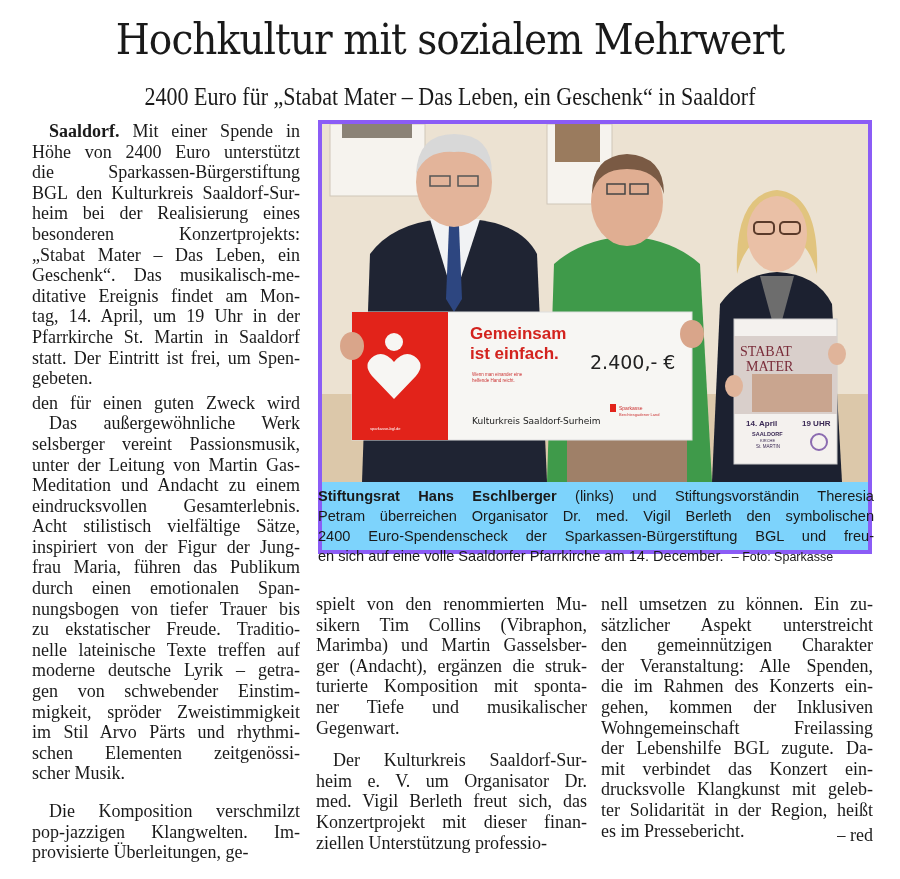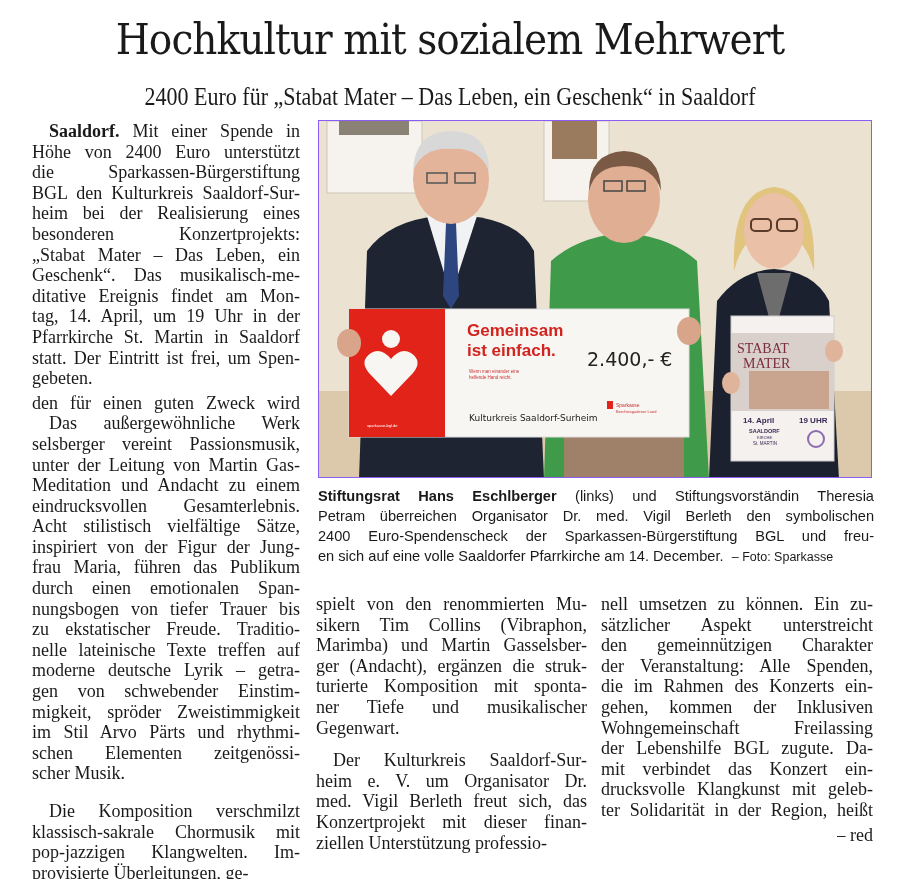--- a/index.html
+++ b/index.html
@@ -19,22 +19,22 @@
     line-height: 20.6px; text-align: justify;
   }
   .col .line { display: block; text-align: justify; text-align-last: justify; white-space: nowrap; height: 20.6px; overflow: hidden; }
   .col .line.last { text-align-last: left; }
   .col .line.ind { padding-left: 17px; }
   .col1 { left: 32px; top: 121px; width: 268px; }
   .col2 { left: 316px; top: 594px; width: 271px; }
   .col3 { left: 601px; top: 594px; width: 272px; }
   .lead { font-weight: bold; }
   .photo {
-    position: absolute; left: 318px; top: 120px; width: 554px; height: 358px;
-    background: #7dd3fc; overflow: hidden; border: 1px solid #8b5cf6; box-sizing: border-box;
+    position: absolute; left: 318px; top: 120px; width: 554px; height: 434px;
+    background: #7dd3fc; overflow: hidden; border: 4px solid #8b5cf6; box-sizing: border-box;
   }
   .caption {
     position: absolute; left: 318px; top: 486px; width: 556px;
     font-family: "Liberation Sans", sans-serif; font-size: 14.6px; line-height: 20px;
   }
   .caption .line { display: block; white-space: nowrap; text-align: justify; text-align-last: justify; height: 20px; }
   .caption .line.last { text-align-last: left; }
   .caption b { font-weight: bold; }
   .credit { font-size: 12.5px; }
   .photo svg { display: block; }
@@ -72,21 +72,20 @@
     <span class="line">nungsbogen von tiefer Trauer bis</span>
     <span class="line">zu ekstatischer Freude. Traditio-</span>
     <span class="line">nelle lateinische Texte treffen auf</span>
     <span class="line">moderne deutsche Lyrik – getra-</span>
     <span class="line">gen von schwebender Einstim-</span>
     <span class="line">migkeit, spröder Zweistimmigkeit</span>
     <span class="line">im Stil Arvo Pärts und rhythmi-</span>
     <span class="line">schen Elementen zeitgenössi-</span>
     <span class="line last" style="margin-bottom: 17px;">scher Musik.</span>
     <span class="line ind">Die Komposition verschmilzt</span>
-    <span class="line">klassisch-sakrale Chormusik mit</span>
     <span class="line">pop-jazzigen Klangwelten. Im-</span>
     <span class="line last">provisierte Überleitungen, ge-</span>
   </div>
 
 <div class="photo">
   <svg width="554" height="358" viewBox="0 0 554 358">
     <rect x="0" y="0" width="554" height="358" fill="#ece2d2"></rect>
     <rect x="0" y="270" width="554" height="88" fill="#c9a97a" opacity="0.45"></rect>
     <rect x="8" y="0" width="95" height="72" fill="#f6f3ee" stroke="#cfc6b8"></rect>
     <rect x="20" y="0" width="70" height="14" fill="#8b8276"></rect>
@@ -179,14 +178,15 @@
     <span class="line">sätzlicher Aspekt unterstreicht</span>
     <span class="line">den gemeinnützigen Charakter</span>
     <span class="line">der Veranstaltung: Alle Spenden,</span>
     <span class="line">die im Rahmen des Konzerts ein-</span>
     <span class="line">gehen, kommen der Inklusiven</span>
     <span class="line">Wohngemeinschaft Freilassing</span>
     <span class="line">der Lebenshilfe BGL zugute. Da-</span>
     <span class="line">mit verbindet das Konzert ein-</span>
     <span class="line">drucksvolle Klangkunst mit geleb-</span>
     <span class="line">ter Solidarität in der Region, heißt</span>
+    <span class="line last" style="display: block; position: relative;">es im Pressebericht.</span>
     <span class="line" style="text-align-last: right; text-align: left; position: absolute; right: 0px; top: 231px; width: auto;">– red</span>
   </div>
 
 </body></html>

